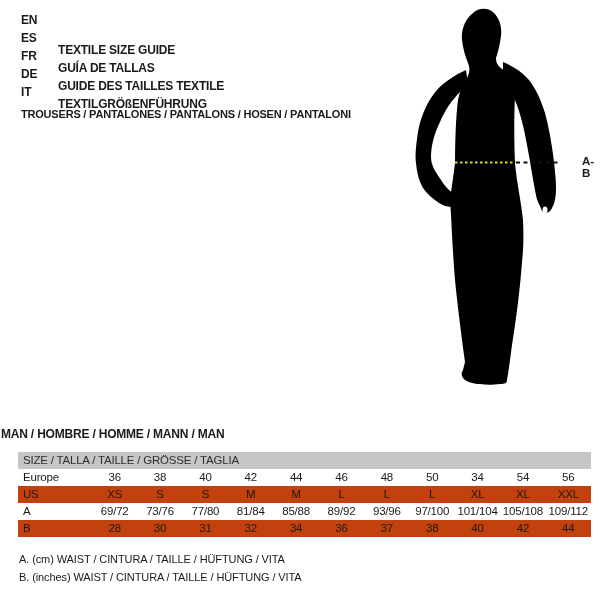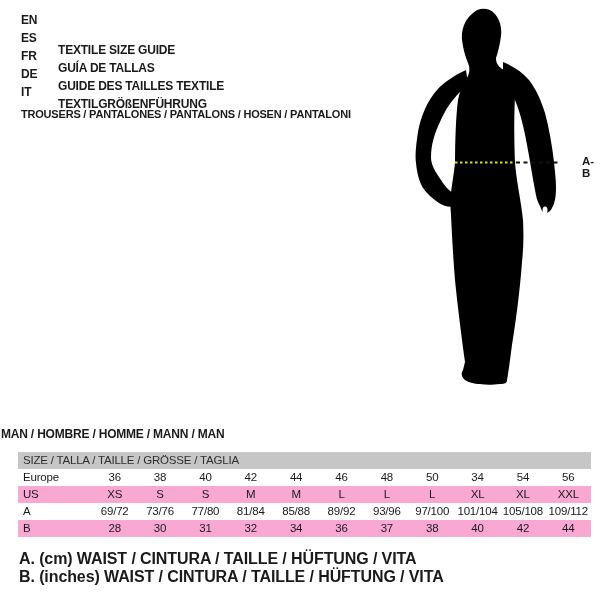--- a/index.html
+++ b/index.html
@@ -17,26 +17,26 @@
     letter-spacing:-0.2px;white-space:nowrap;
   }
   
   .figure-wrap{position:absolute;left:410px;top:0;width:190px;height:400px;}
   .ab-label{position:absolute;left:582px;top:155px;font-size:11.5px;font-weight:bold;letter-spacing:0;}
   
   .man-heading{position:absolute;left:1px;top:427px;font-size:12px;font-weight:bold;letter-spacing:-0.2px;white-space:nowrap;}
   .size-table{position:absolute;left:18px;top:452px;width:573px;font-size:11.5px;letter-spacing:-0.2px;}
   .t-header{background:#c6c6c6;height:17px;line-height:17px;padding-left:5px;color:#2e2e2e;}
   .t-row{display:flex;height:17px;line-height:17px;}
-  .t-row.alt{background:#f9a8d4;}
+  .t-row.alt{background:#c2410c;}
   .t-label{flex:0 0 69px;padding-left:5px;}
   .t-cell{flex:1 1 0;text-align:center;white-space:nowrap;}
   
   .footnotes{position:absolute;left:19px;top:550px;}
-  .footnote{height:18px;line-height:18px;font-size:16px;font-weight:bold;letter-spacing:-0.1px;white-space:nowrap;}
+  .footnote{height:18px;line-height:18px;font-size:11px;font-weight:normal;letter-spacing:-0.1px;white-space:nowrap;}
 </style>
 </head>
 <body>
 
 <div id="canvas">
 
   <div class="lang-block">
     <div class="lang-row">
       <span class="lang-code">EN</span>
       <span class="lang-label">TEXTILE SIZE GUIDE</span>

